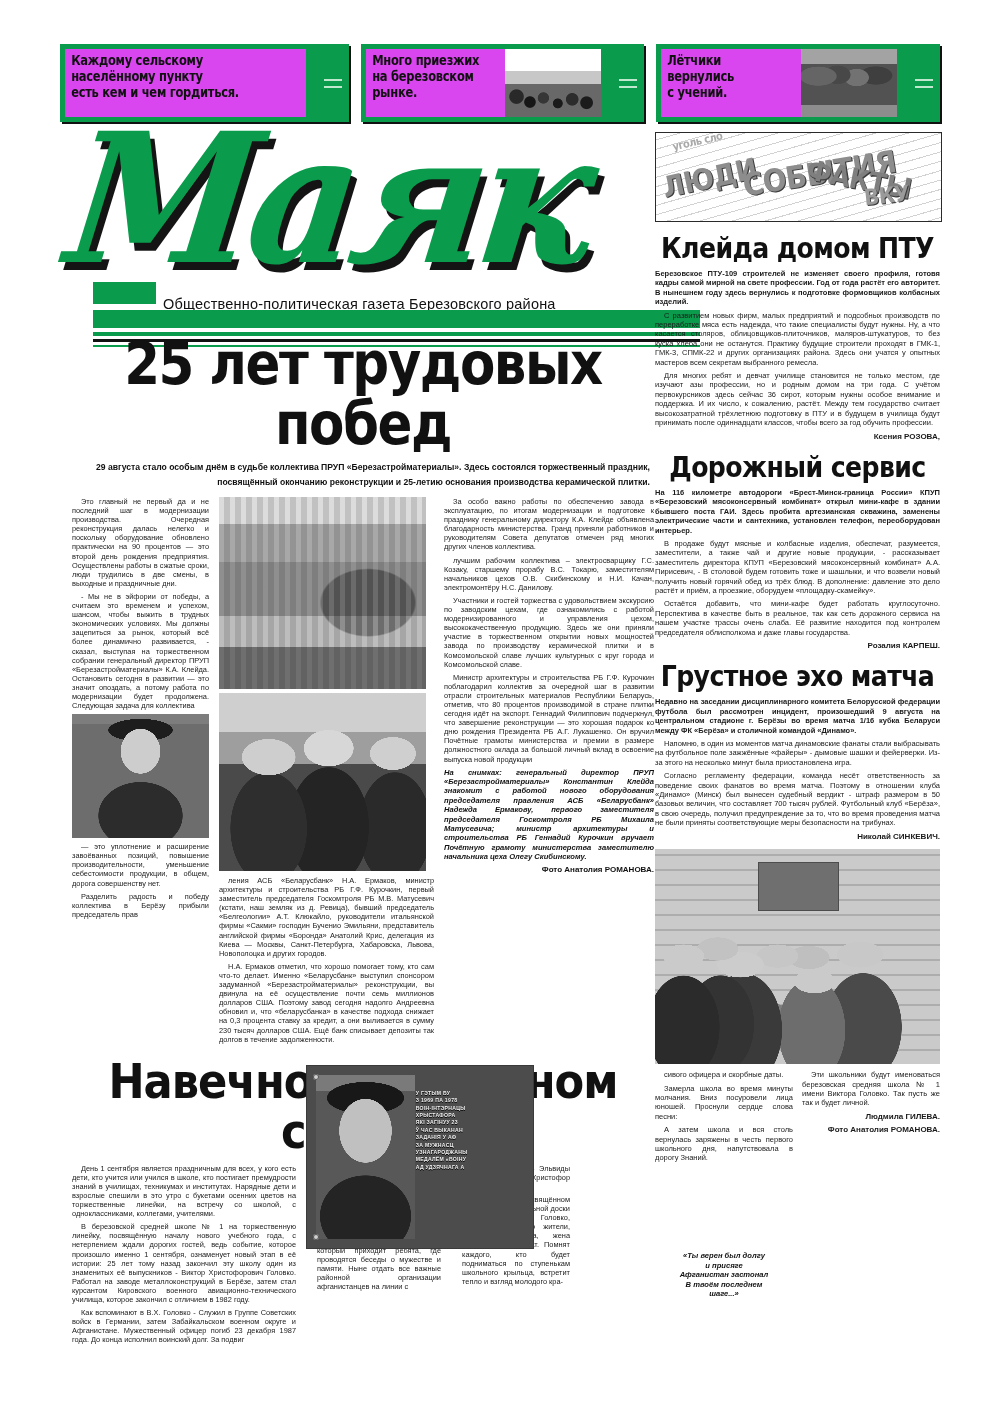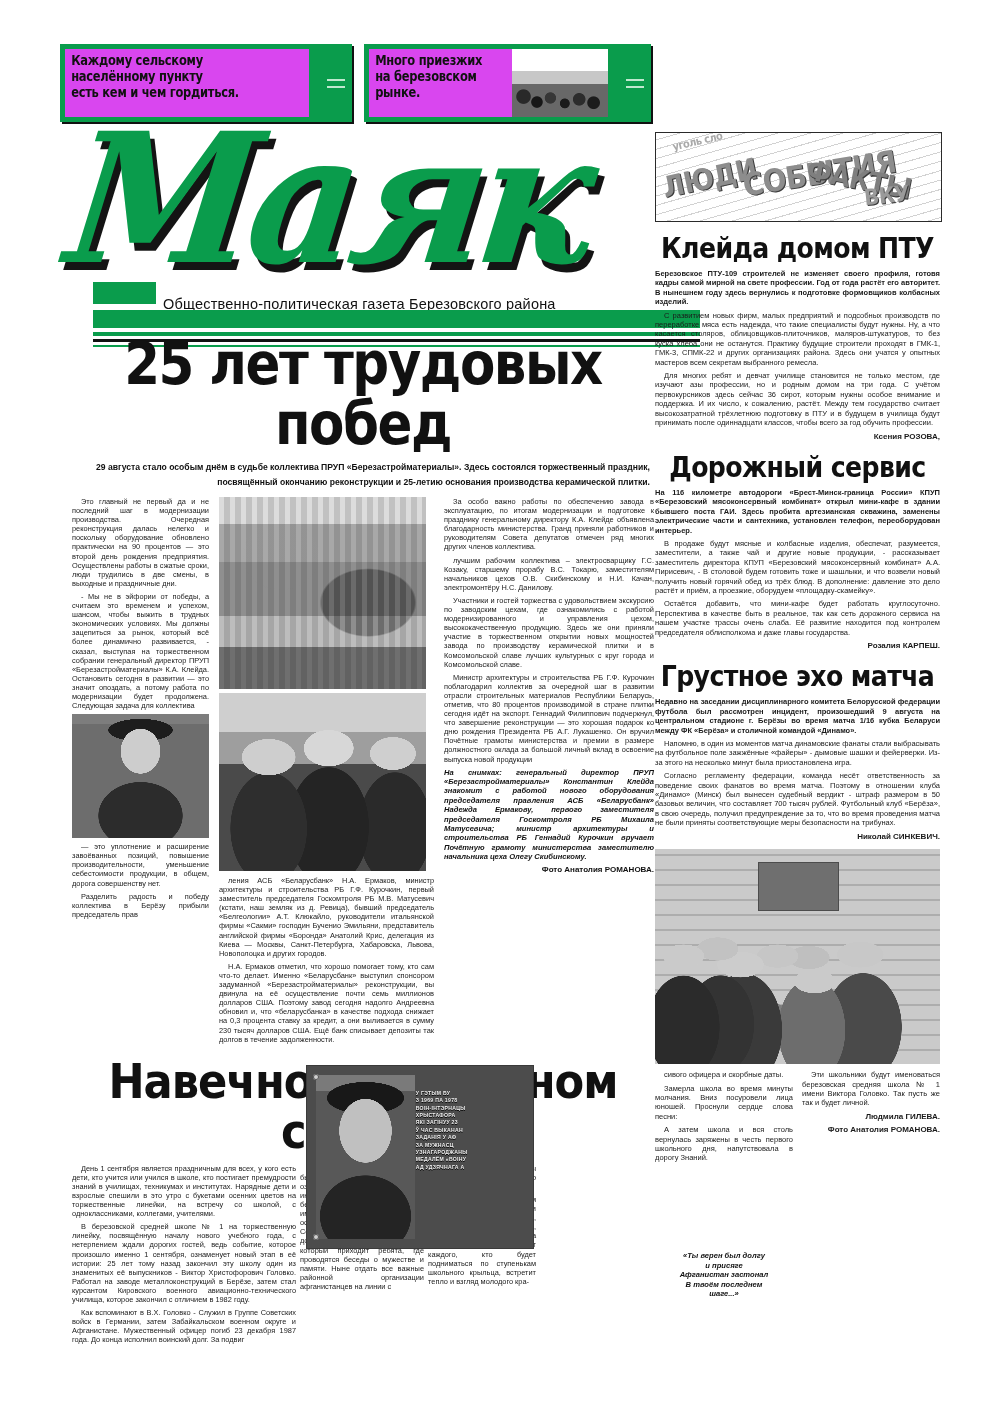--- a/index.html
+++ b/index.html
@@ -86,21 +86,21 @@
   .lead{
     font-size:8.6px;line-height:15px;font-weight:bold;text-align:right;
     padding:0 4px 7px;color:#111;
   }
   .h2big{
     font-family:"DejaVu Sans Condensed","Liberation Sans Narrow","Liberation Sans",sans-serif;
     font-weight:bold;font-size:48px;line-height:50px;letter-spacing:-1px;
     text-align:center;color:#111;margin:8px 0 8px;
   }
 
-  .cols4{display:flex;gap:4px;}
+  .cols4{display:flex;gap:21px;}
   .cols4 .col{width:138px;}
   .cols3{display:flex;gap:10px;}
   .cols3 .col{width:187px;}
 
   p.body{
     font-size:7.4px;line-height:9.1px;text-align:justify;margin:0 0 4px;
     text-indent:9px;color:#1a1a1a;
   }
   p.capt{
     font-size:7.6px;line-height:9.4px;text-align:justify;margin:0 0 3px;
@@ -240,20 +240,34 @@
         <div class="teaser-photo">
             <div class="ph-market"></div>
           </div>
       </div>
       <div class="rail">
           <i></i>
           <i></i>
         </div>
     </div>
 
+    <div class="teaser t3">
+      <div class="teaser-inner">
+        <div class="teaser-txt">Лётчики
+вернулись
+с учений.</div>
+        <div class="teaser-photo">
+            <div class="ph-soldiers"></div>
+          </div>
+      </div>
+      <div class="rail">
+          <i></i>
+          <i></i>
+        </div>
+    </div>
   </div>
 
   <div class="masthead">
     <div class="logo">Маяк</div>
     <div class="mast-block"></div>
     <div class="subtitle">Общественно-политическая газета Березовского района</div>
     <div class="mast-bar"></div>
     <div class="mast-rules">
       <i class="a"></i>
         <i class="b"></i>

